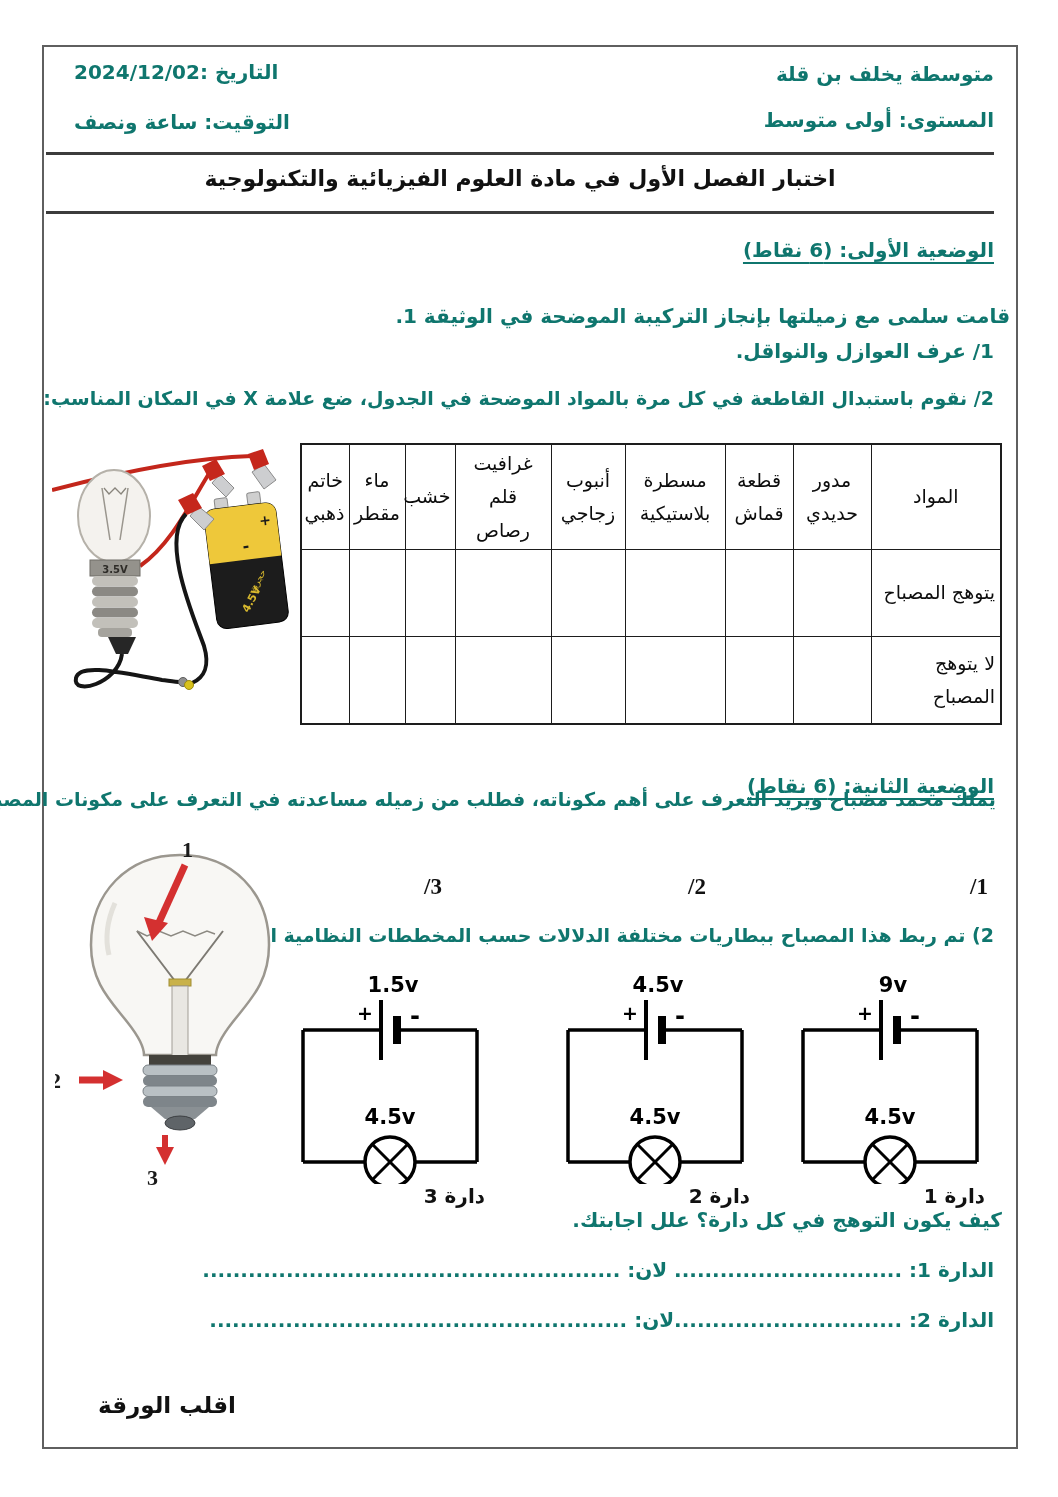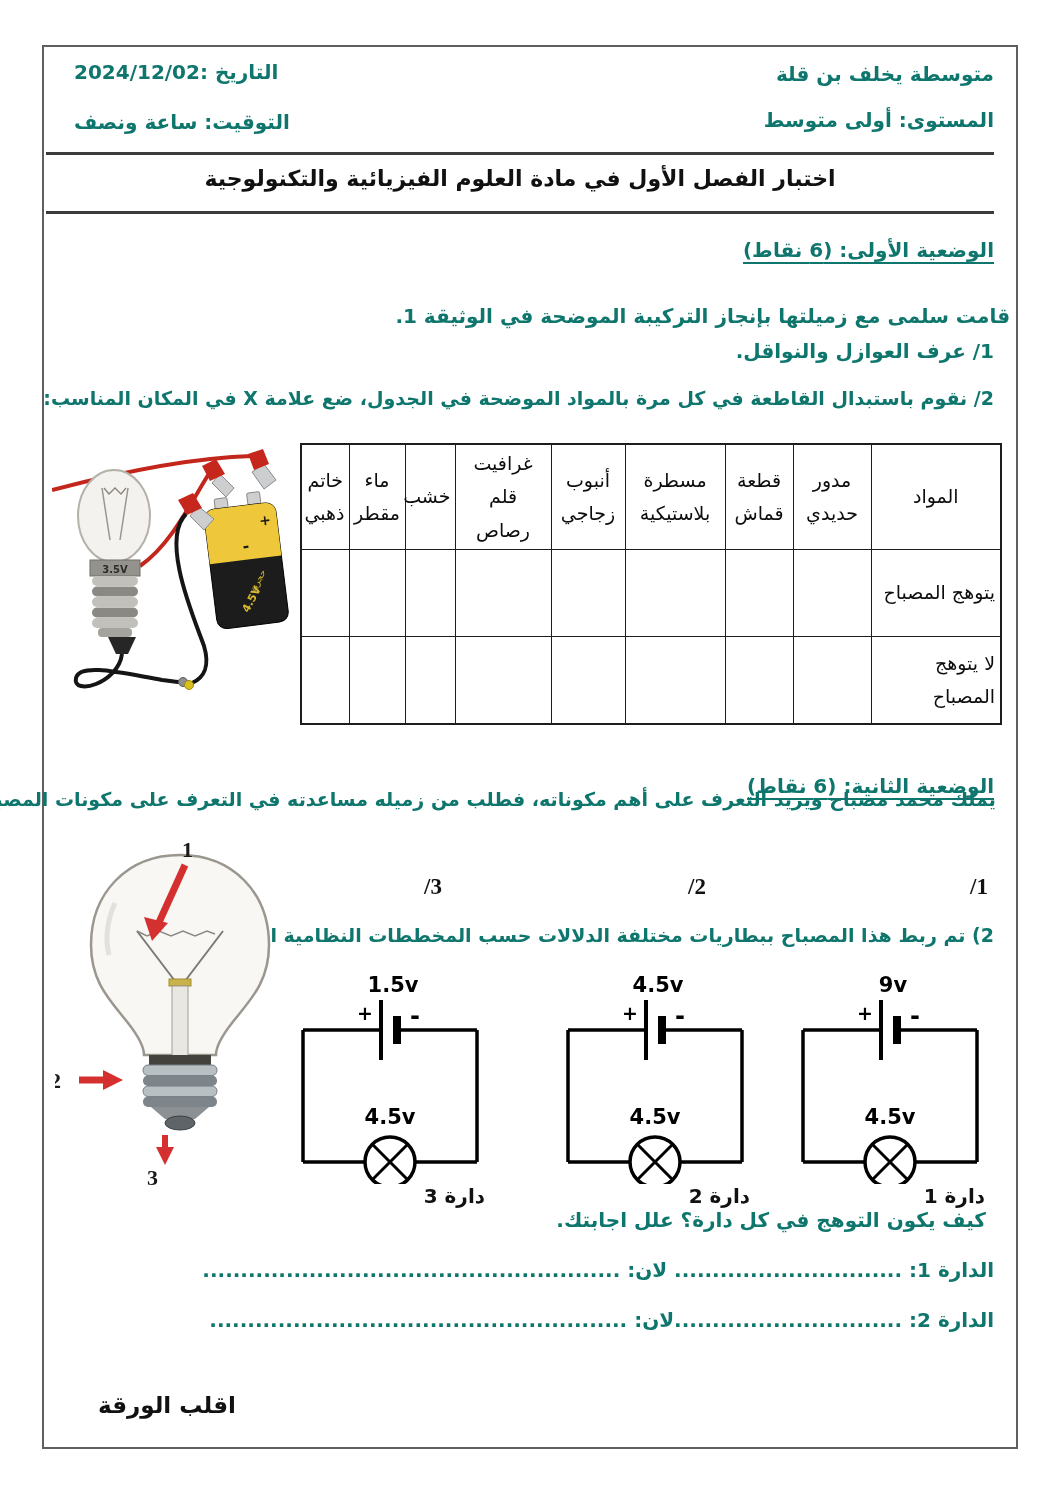--- a/index.html
+++ b/index.html
@@ -270,18 +270,18 @@
           <circle cx="95" cy="190" r="25" fill="#fff" stroke="#000" stroke-width="3.5"></circle>
           <line x1="77.3" y1="172.3" x2="112.7" y2="207.7" stroke="#000" stroke-width="3"></line>
           <line x1="77.3" y1="207.7" x2="112.7" y2="172.3" stroke="#000" stroke-width="3"></line>
         </g>
       </svg>
       <div class="cname">دارة 1</div>
     </div>
 
   </div>
 
-  <div class="txt" style="right:72px;top:1208px;margin-left:46px;">كيف يكون التوهج في كل دارة؟ علل اجابتك.</div>
+  <div class="txt" style="right:56px;top:1208px;margin-left:46px;">كيف يكون التوهج في كل دارة؟ علل اجابتك.</div>
   <div class="txt" style="right:64px;top:1258px;">الدارة 1: .............................. لان: .......................................................</div>
   <div class="txt" style="right:64px;top:1308px;">الدارة 2: ..............................لان: .......................................................</div>
 
   <div class="flip">اقلب الورقة</div>
 </div>
 
 </body></html>

